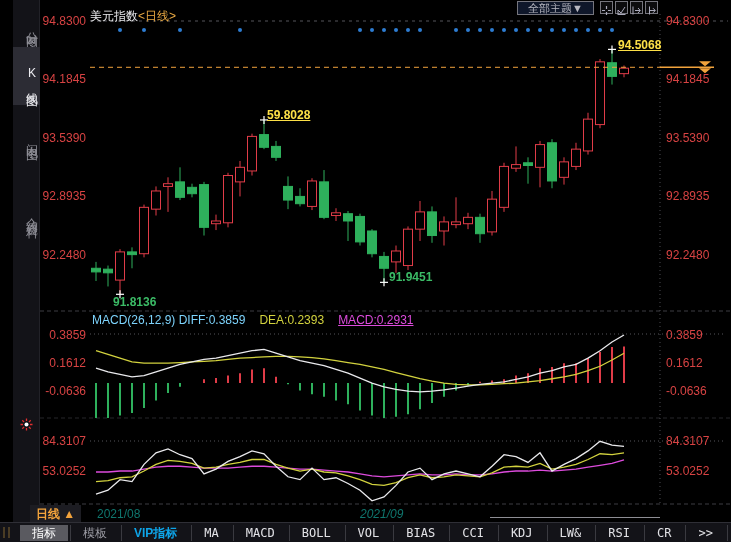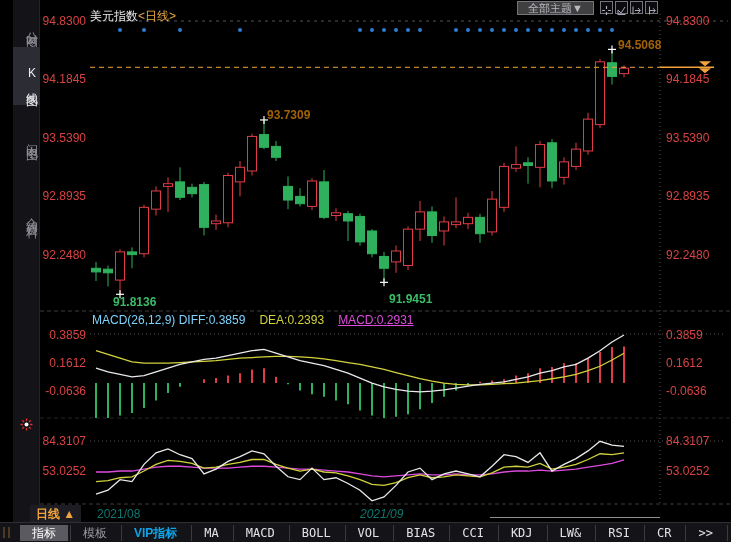--- a/index.html
+++ b/index.html
@@ -14,32 +14,32 @@
     writing-mode:vertical-rl; text-orientation:upright; letter-spacing:3px;
     font-size:12px; color:#8f8f97; cursor:pointer; padding-top:3px; }
   .side-tab.sel { background:#2c2c34; color:#ececf0; }
 
   
   .title { position:absolute; left:90px; top:8px; font-size:12px; color:#e9e9ec;
     white-space:nowrap; }
   .title .period { color:#ecab43; }
   .theme-btn { position:absolute; left:517px; top:1px; width:77px; height:14px;
     border:1px solid #75757d; color:#b9b9c2; font-size:11px; line-height:12px;
-    text-align:center; background:#404040; cursor:pointer; }
+    text-align:center; background:#0f172a; cursor:pointer; }
   .icon-btn { position:absolute; top:1px; width:13px; height:13px;
     border:1px solid #75757d; background:#0c0c0e; cursor:pointer; }
 
   svg.chart { position:absolute; left:0; top:0; }
 
   .lbl { position:absolute; font-size:12px; line-height:14px; color:#d84343;
     white-space:nowrap; }
   .lbl.left { left:40px; width:46px; text-align:right; }
   .lbl.right { left:666px; }
   .ann { position:absolute; font-size:12px; font-weight:bold; white-space:nowrap; }
-  .ann.red { color:#a16207; } .ann.green { color:#3bbb66; }
+  .ann.red { color:#fde047;text-decoration:underline; } .ann.green { color:#3bbb66; }
 
   .panel-head { position:absolute; left:92px; font-size:12px; white-space:nowrap; }
   .panel-head .w { color:#7dd3fc; } .panel-head .y { color:#d2d23e; margin-left:14px; }
   .panel-head .m { color:#dd4bdd; margin-left:14px;text-decoration:underline; }
 
   .date-lbl { position:absolute; top:507px; font-size:12px; color:#0f766e; }
   .period-btn { position:absolute; left:30px; top:505px; padding:1px 6px 2px 6px;
     font-size:12px; font-weight:bold; color:#f2a33c; background:#1c1c22; cursor:pointer; }
   .scroll-line { position:absolute; left:490px; top:517px; width:170px; height:1px;
     background:#8e8e94; }
@@ -284,23 +284,23 @@
   <div class="lbl left" style="top:131px;">93.5390</div>
   <div class="lbl left" style="top:189px;">92.8935</div>
   <div class="lbl left" style="top:248px;">92.2480</div>
   <div class="lbl right" style="top:14px;">94.8300</div>
   <div class="lbl right" style="top:72px;">94.1845</div>
   <div class="lbl right" style="top:131px;">93.5390</div>
   <div class="lbl right" style="top:189px;">92.8935</div>
   <div class="lbl right" style="top:248px;">92.2480</div>
 
   <div class="ann red" style="left:618px;top:38px;">94.5068</div>
-  <div class="ann red" style="left:267px;top:108px;">93.7309</div>
+  <div class="ann red" style="left:267px;top:108px;">59.8028</div>
   <div class="ann green" style="left:113px;top:295px;">91.8136</div>
-  <div class="ann green" style="left:389px;top:292px;">91.9451</div>
+  <div class="ann green" style="left:389px;top:270px;">91.9451</div>
 
   <div class="panel-head" style="top:313px;">
     <span class="w">MACD(26,12,9) DIFF:0.3859</span><span class="y">DEA:0.2393</span><span class="m">MACD:0.2931</span>
   </div>
   <div class="lbl left" style="top:328px;">0.3859</div>
   <div class="lbl left" style="top:356px;">0.1612</div>
   <div class="lbl left" style="top:384px;">-0.0636</div>
   <div class="lbl right" style="top:328px;">0.3859</div>
   <div class="lbl right" style="top:356px;">0.1612</div>
   <div class="lbl right" style="top:384px;">-0.0636</div>

